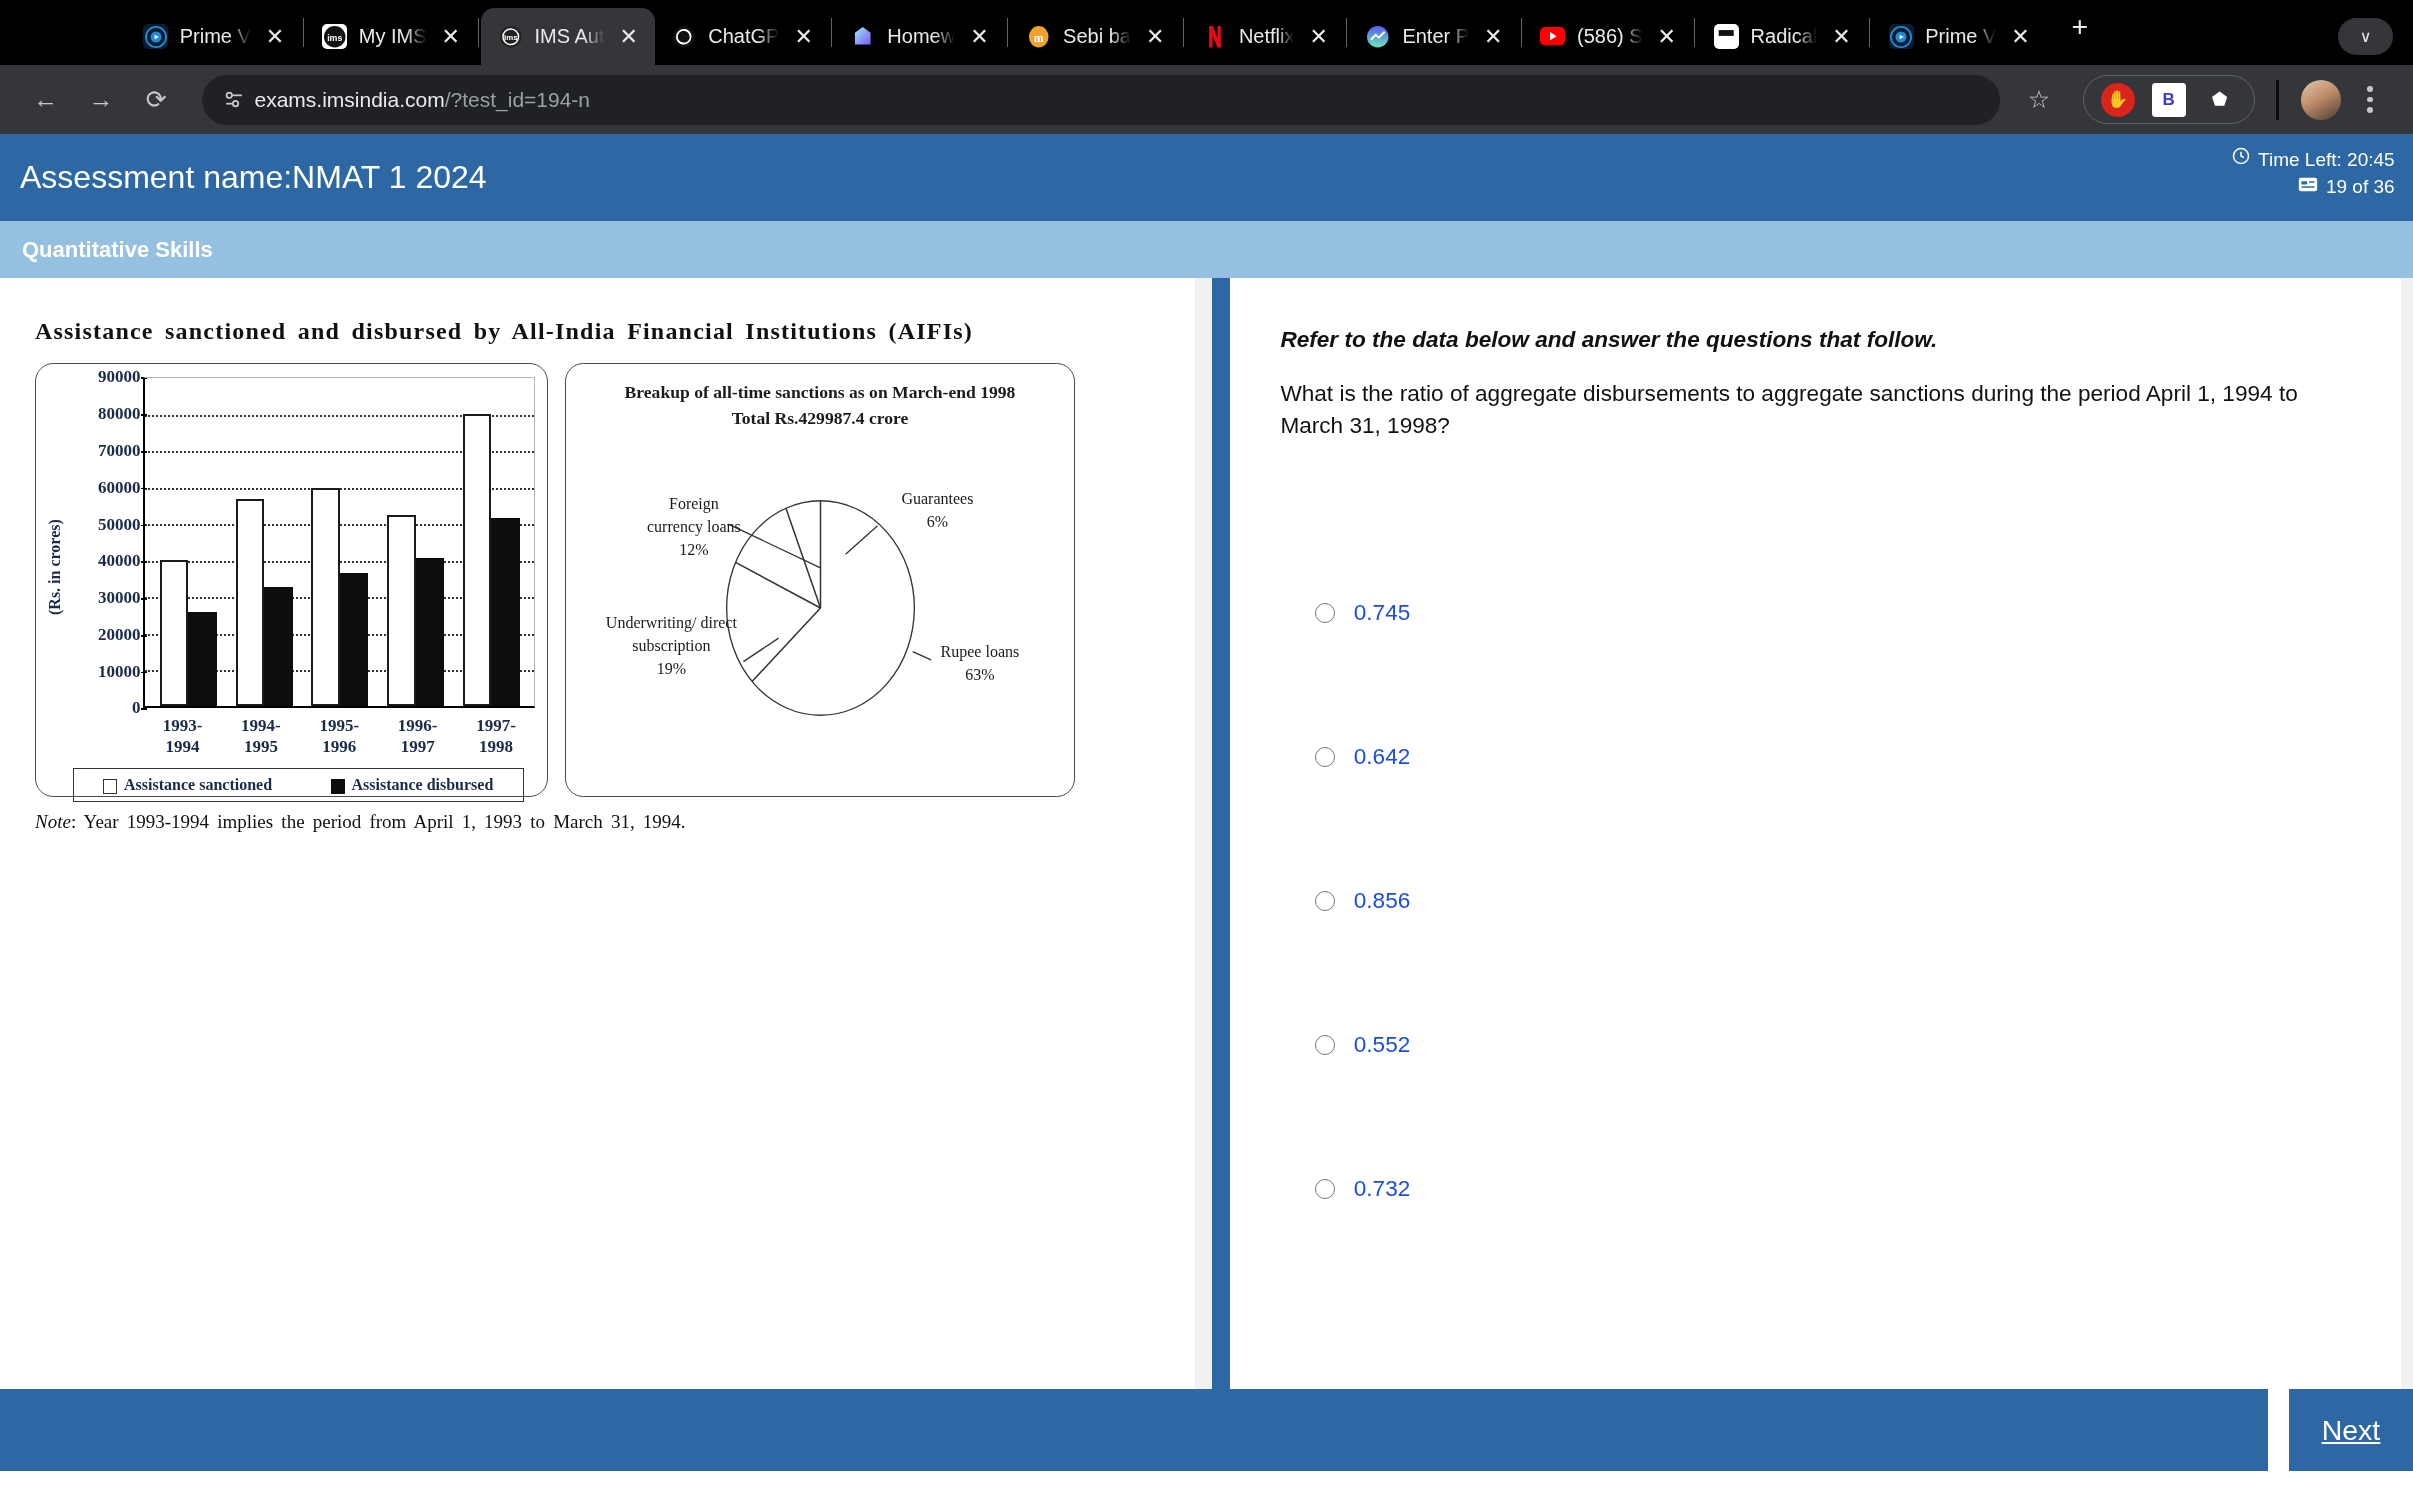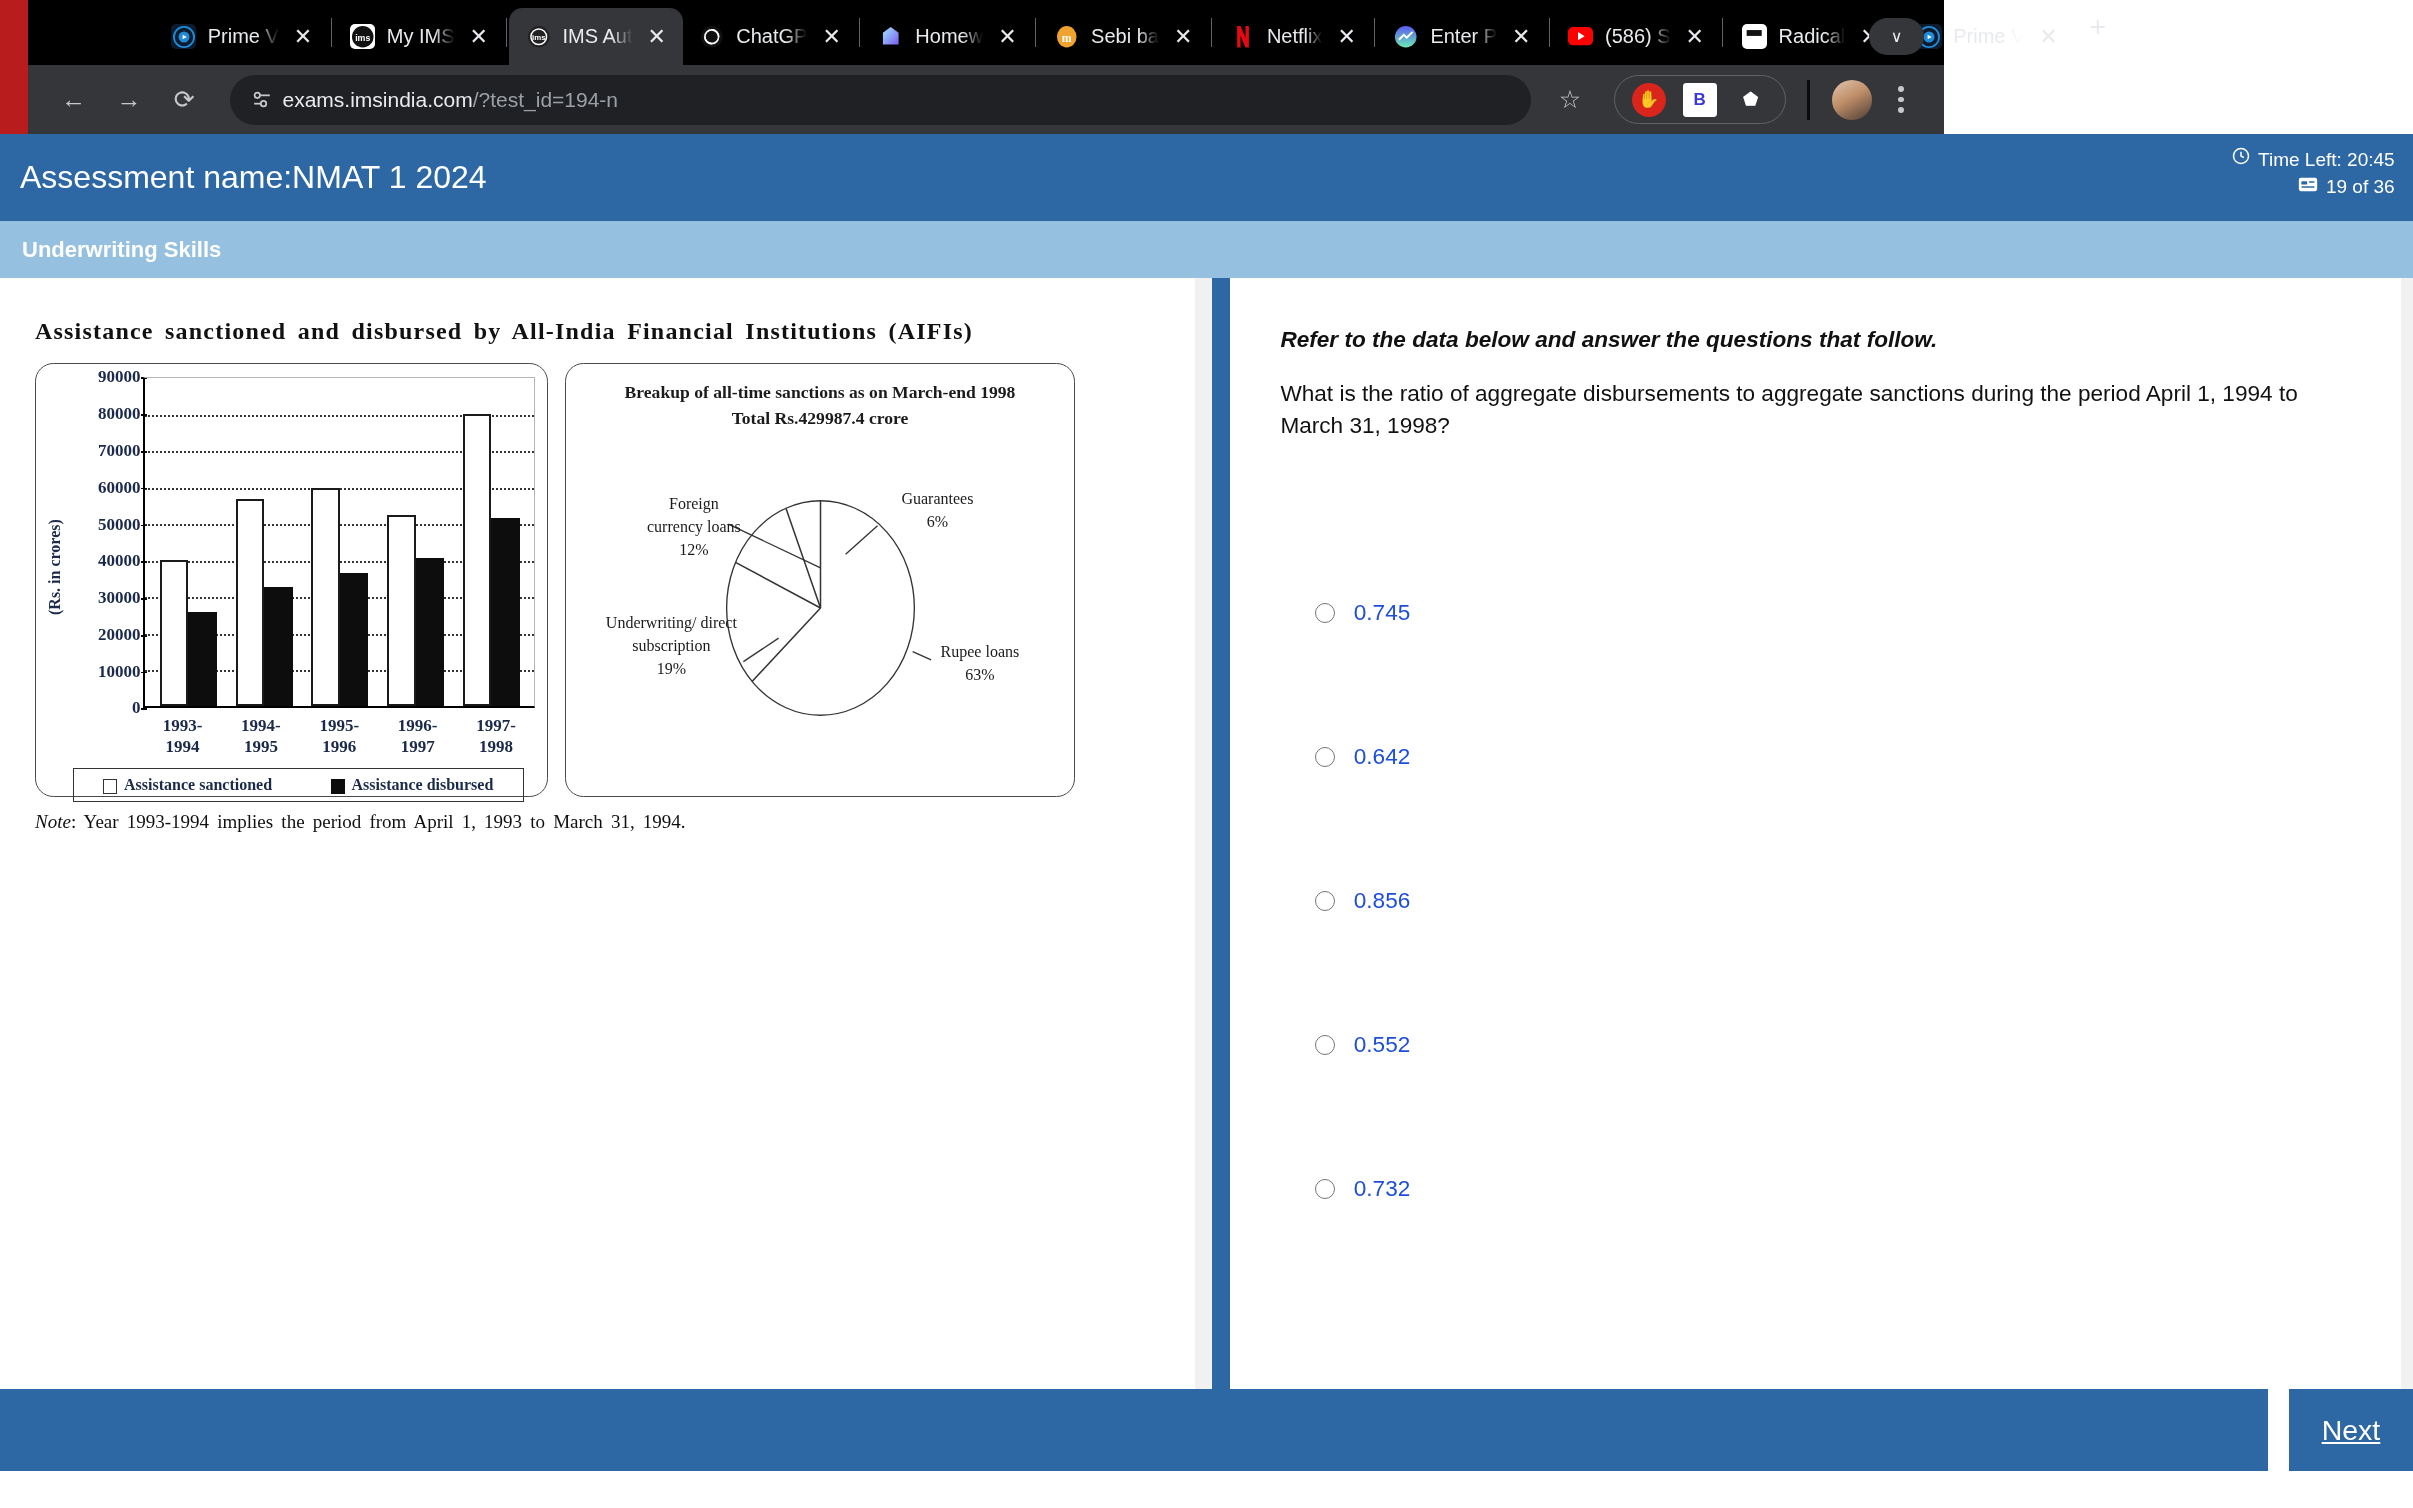--- a/index.html
+++ b/index.html
@@ -5,23 +5,22 @@
   * { box-sizing: border-box; margin: 0; padding: 0; }
   html, body {
     width: 2413px; height: 1508px;
     overflow: hidden;
     background: #ffffff;
     font-family: "Liberation Sans", sans-serif;
   }
 
   
   #browser-chrome {
-    background: #b91c1c;
-    width: 1944px;
-    padding-left: 28px;
+    background: #5eead4;
+    width: 2413px;
   }
   #tab-strip {
     height: 65px;
     display: flex;
     align-items: flex-end;
     padding-left: 126px;
     position: relative;
     background: #000000;
   }
   .tab {
@@ -616,21 +615,21 @@
             <rect x="13" y="6" width="7" height="2" rx="1" fill="#2d68a4"></rect>
             <rect x="4" y="12" width="16" height="2" rx="1" fill="#2d68a4"></rect>
           </svg>
       </span>
       <span>19 of 36</span>
     </div>
   </div>
 </div>
 
 <div id="section-bar">
-  <span id="section-name">Underwriting Skills</span>
+  <span id="section-name">Quantitative Skills</span>
 </div>
 
 <div id="exam-body">
 
   <div id="left-pane">
     <div id="stimulus-title">Assistance sanctioned and disbursed by All-India Financial Institutions (AIFIs)</div>
 
     <div id="figures">
 
       <div class="fig-box" id="bar-fig">

